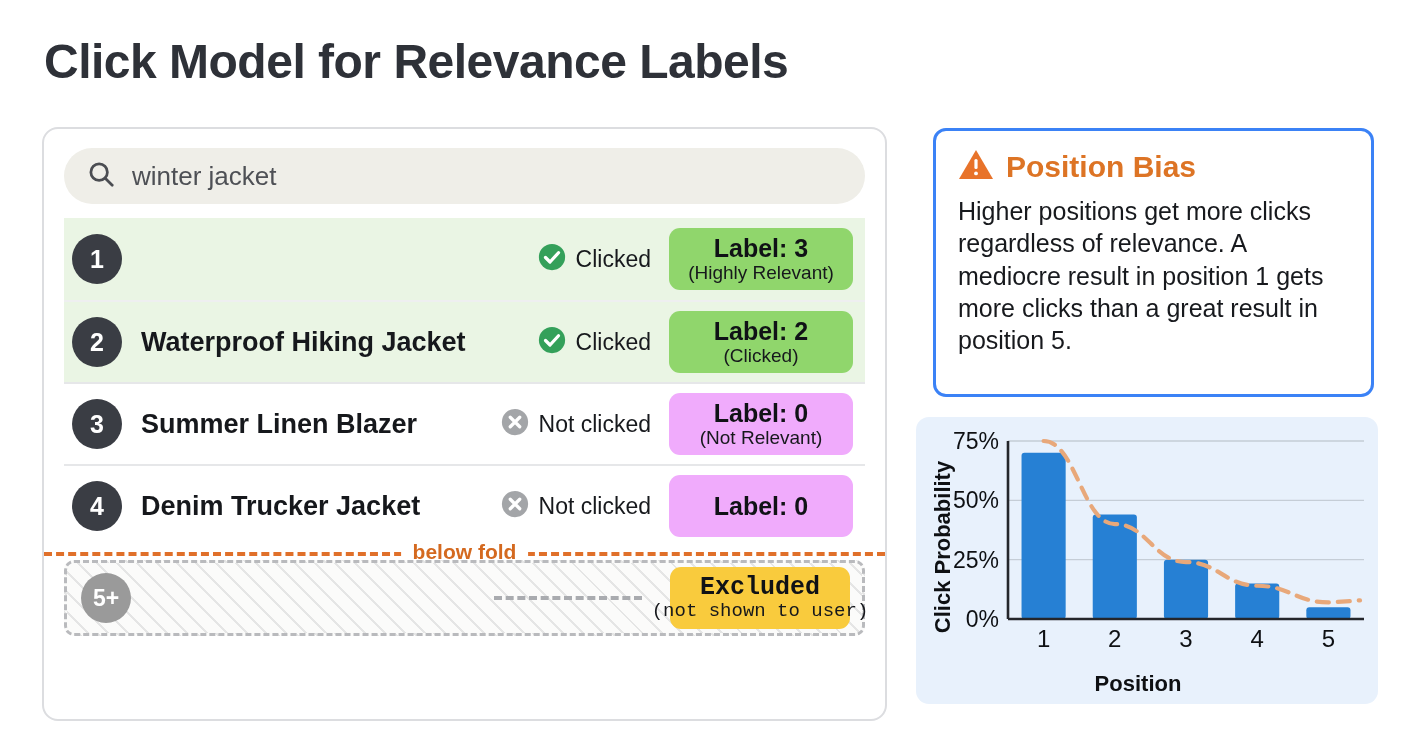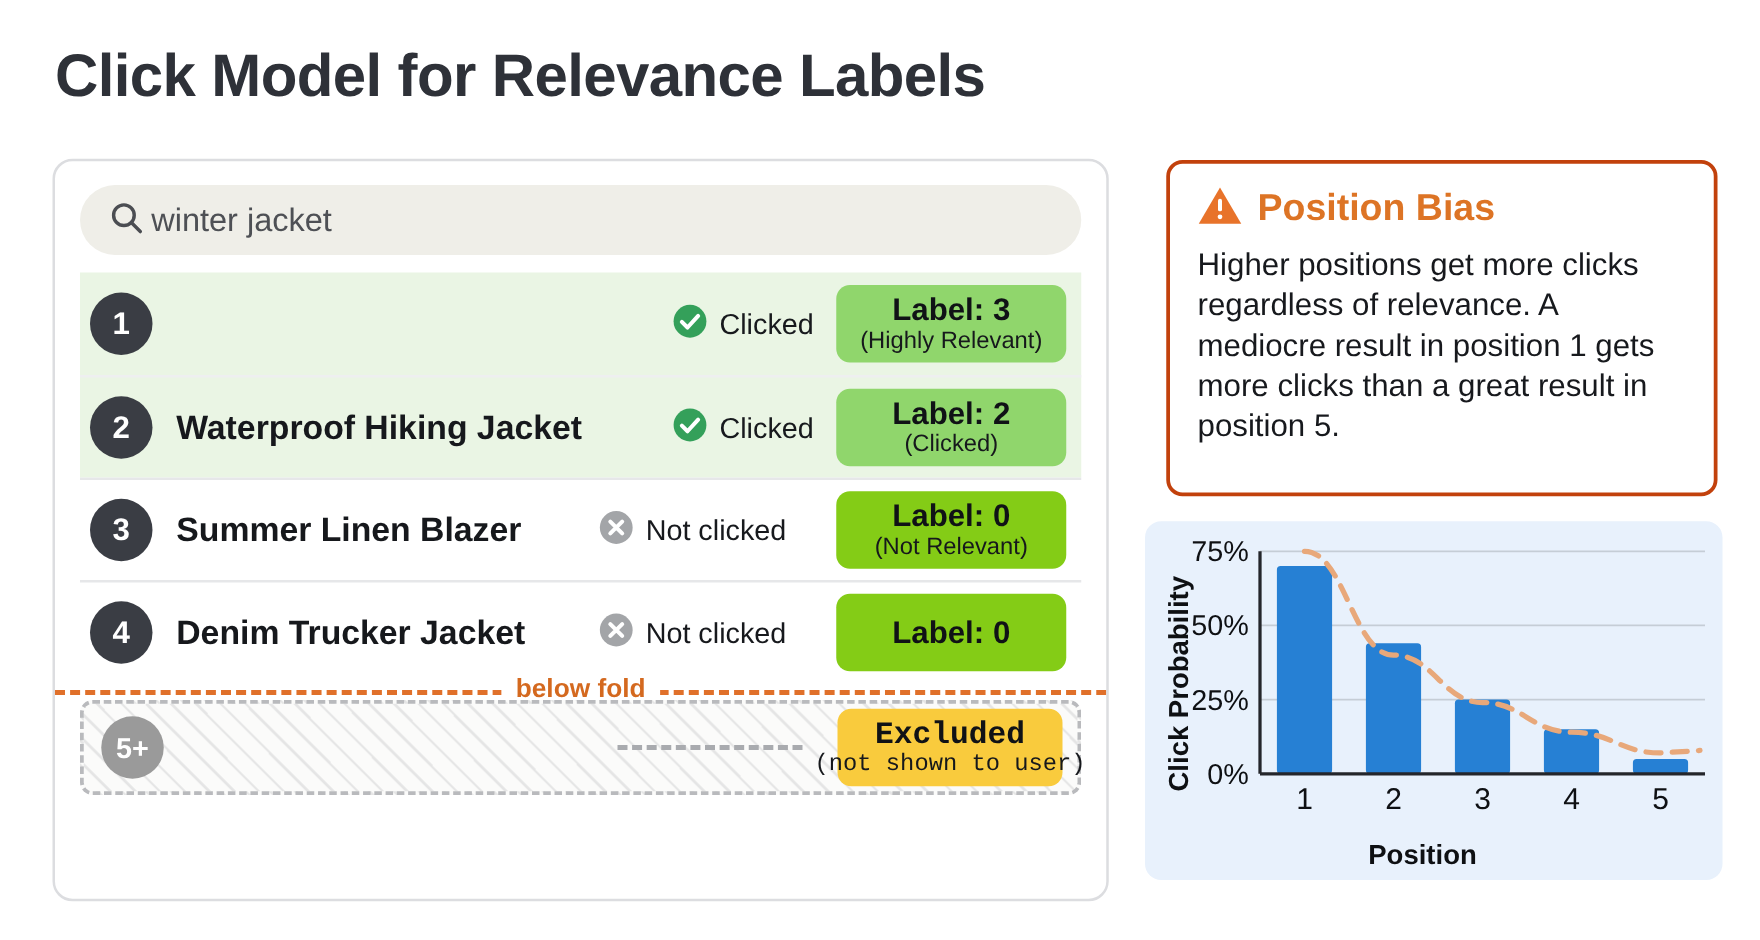--- a/index.html
+++ b/index.html
@@ -34,21 +34,21 @@
     overflow: hidden;
   }
 
   .search-bar {
     display: flex; align-items: center;
     height: 56px;
     background: # efefe9;
     background: #efeee8;
     border-radius: 28px;
     padding: 0 22px;
-    gap: 5px;
+    gap: 16px;
   }
   .search-icon { flex: 0 0 auto; display: block; }
   .search-text {
     font-size: 26px;
     color: #4e5055;
   }
 
   .results { margin-top: 14px; }
 
   .row {
@@ -101,21 +101,21 @@
   .label-chip {
     flex: 0 0 auto;
     width: 184px;
     min-height: 62px;
     border-radius: 11px;
     display: flex; flex-direction: column;
     align-items: center; justify-content: center;
     padding: 5px 4px;
   }
   .label-chip.green  { background: #90d66c; }
-  .label-chip.gray   { background: #84cc16; margin-left: 22px; }
+  .label-chip.gray   { background: #f0abfc; }
   .label-chip.yellow { background: #f9cb3d; width: 180px; font-family: Liberation Mono, monospace; }
   .chip-main { font-size: 25px; font-weight: bold; color: #101216; line-height: 1.08; white-space: nowrap; }
   .chip-sub  { font-size: 19px; color: #16181c; line-height: 1.15; white-space: nowrap; }
 
   
   .fold {
     position: relative;
     height: 0;
     margin: 6px 0 0 0;
   }
@@ -152,21 +152,21 @@
       rgba(0,0,0,0) 2px,
       rgba(0,0,0,0) 14px
     );
   }
 
   
   .callout {
     position: absolute;
     left: 933px; top: 128px;
     width: 441px; height: 269px;
-    border: 3px solid #c2410c;
+    border: 3px solid #3b82f6;
     border-radius: 13px;
     background: #ffffff;
     padding: 17px 22px;
   }
   .callout-head {
     display: flex; align-items: center; gap: 12px;
     margin-bottom: 10px;
   }
   .callout-title {
     font-size: 30px; font-weight: bold; color: #dd7425;

